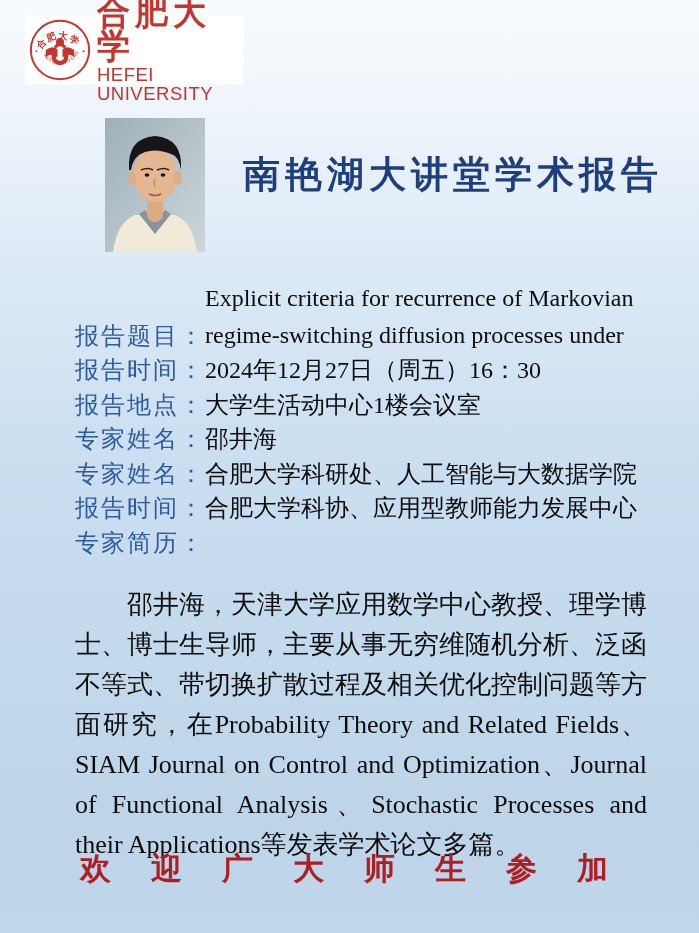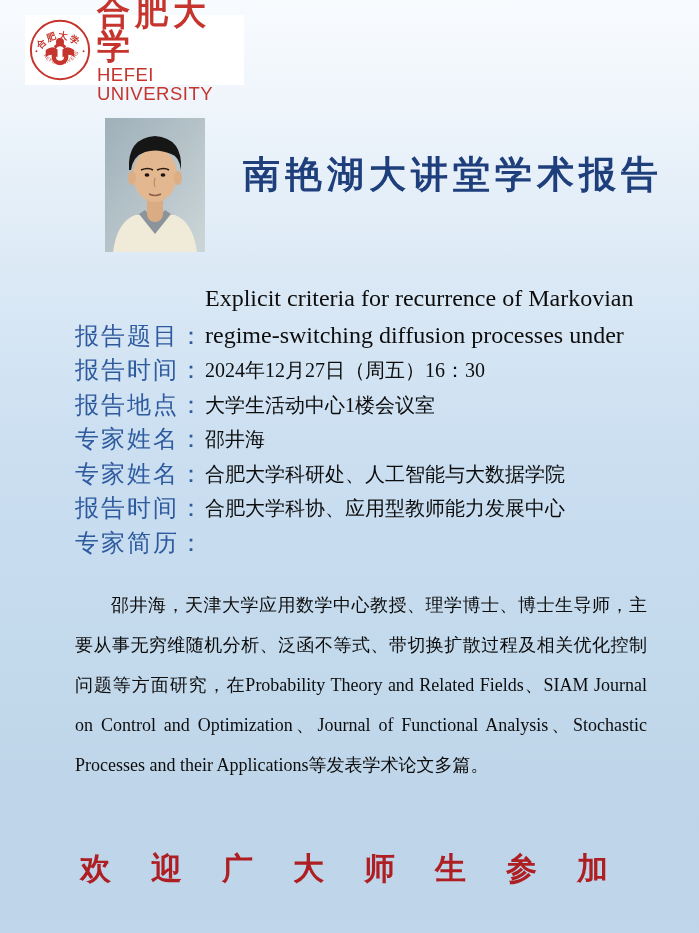--- a/index.html
+++ b/index.html
@@ -31,26 +31,26 @@
     font-size:37px;font-weight:600;color:#1e3f7c;letter-spacing:5px;white-space:nowrap;
   }
   .fields{
     position:absolute;left:75px;top:280px;right:42px;
   }
   .field-row{display:flex;align-items:flex-end;margin-bottom:1px;}
   .field-label{
     flex:0 0 116px;color:#2e5a9e;font-size:24px;line-height:33.5px;letter-spacing:2px;white-space:nowrap;
   }
   .field-value{
-    flex:1;font-size:20px;line-height:33.5px;color:#0d0d0d;
+    flex:1;font-size:24px;line-height:33.5px;color:#0d0d0d;
   }
   .field-value.en{font-size:24px;line-height:36.5px;}
   .bio{
     position:absolute;left:75px;top:585px;width:572px;
-    font-size:18px;line-height:40px;text-align:justify;text-indent:2em;color:#0d0d0d;
+    font-size:26px;line-height:40px;text-align:justify;text-indent:2em;color:#0d0d0d;
   }
   .welcome{
     position:absolute;left:80px;top:848px;
     font-size:31px;font-weight:bold;color:#ae1f23;letter-spacing:40px;white-space:nowrap;
   }
 </style>
 </head>
 <body>
 
 <div class="logo-box">

